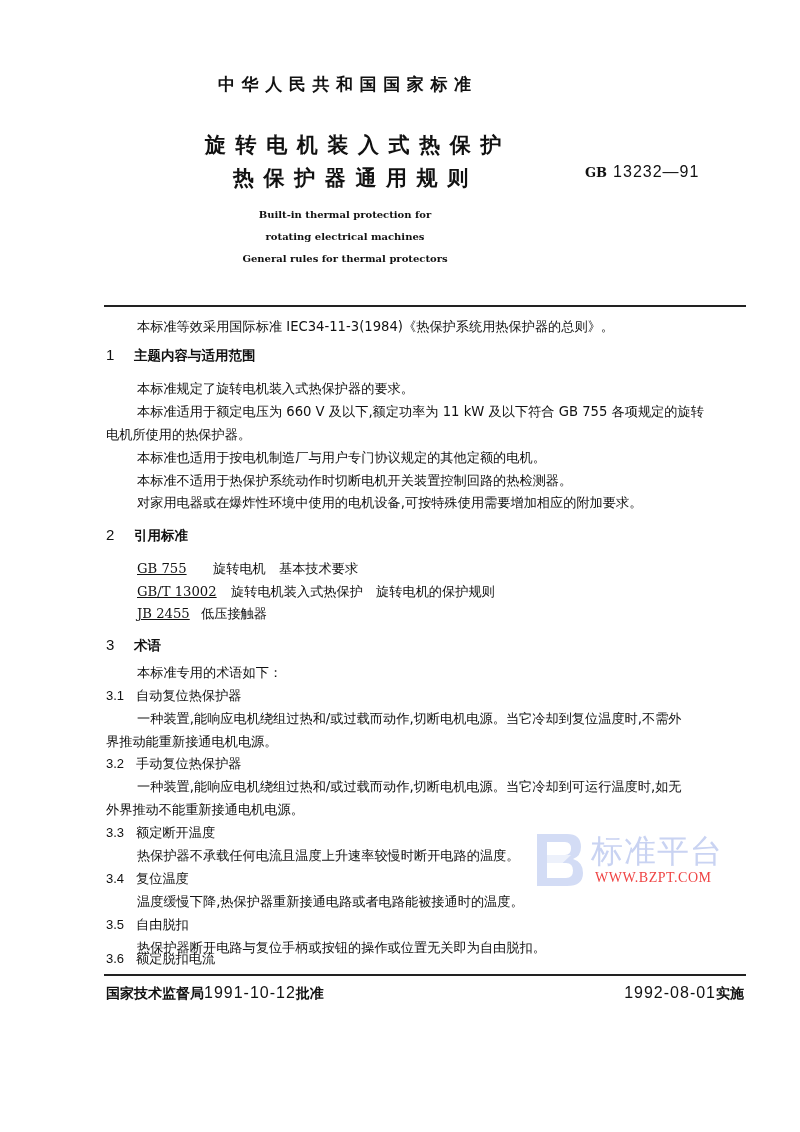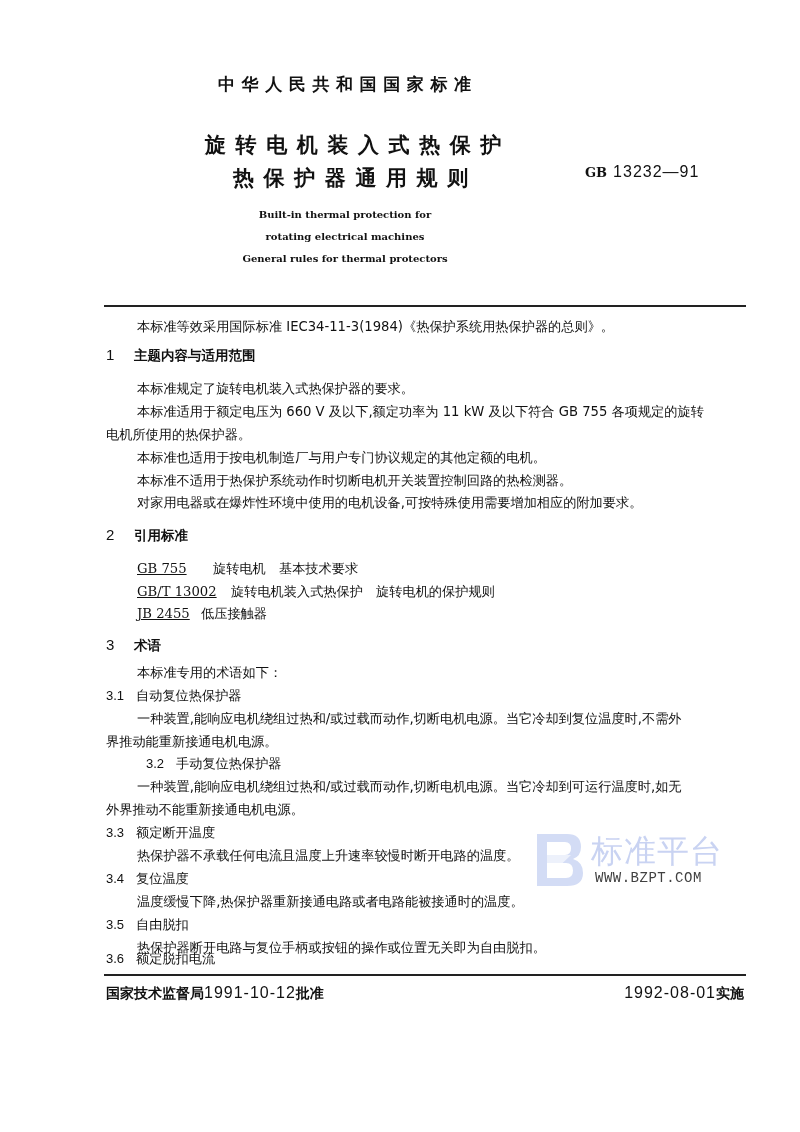--- a/index.html
+++ b/index.html
@@ -28,21 +28,21 @@
   .subhead .num { font-family: "Liberation Sans", sans-serif; font-size: 13px; display: inline-block; width: 30px; }
   .ref .code { font-family: "DejaVu Serif", serif; display: inline-block; text-decoration: underline; }
   .footer { font-family: "DejaVu Sans", sans-serif; font-weight: bold; font-size: 14px; top: 984px; }
   .footer .date { font-family: "Liberation Sans", sans-serif; font-weight: normal; font-size: 16px; letter-spacing: 1px; }
   .footer-left { left: 106px; }
   .footer-right { right: 56px; }
   
   .wm { position: absolute; left: 533px; top: 830px; width: 200px; height: 64px; }
   .wm-logo { position: absolute; left: 0; top: 0; width: 52px; height: 60px; }
   .wm-cn { position: absolute; left: 58px; top: 0px; font-family: "DejaVu Serif", serif; font-size: 32px; color: #c9d3f2; letter-spacing: 1px; }
-  .wm-url { position: absolute; left: 62px; top: 40px; font-family: Liberation Mono, monospace; font-size: 14px; color: #404040; letter-spacing: 0.5px; }
+  .wm-url { position: absolute; left: 62px; top: 40px; font-family: Liberation Serif, serif; font-size: 14px; color: #ef4444; letter-spacing: 0.5px; }
 </style>
 </head>
 <body>
 
 <div class="abs national">中华人民共和国国家标准</div>
 <div class="abs title title1">旋转电机装入式热保护</div>
 <div class="abs title title2">热保护器通用规则</div>
 <div class="abs stdno">
   <span class="gb">GB</span><span class="num">13232—91</span>
 </div>
@@ -81,21 +81,21 @@
   <span class="num">3</span><span>术语</span>
 </div>
 <div class="abs body" style="left:137px; top:664px;">本标准专用的术语如下：</div>
 
 <div class="abs subhead" style="left:106px; top:687px;">
   <span class="num">3.1</span><span>自动复位热保护器</span>
 </div>
 <div class="abs body" style="left:137px; top:710px;">一种装置,能响应电机绕组过热和/或过载而动作,切断电机电源。当它冷却到复位温度时,不需外</div>
 <div class="abs body" style="left:106px; top:733px;">界推动能重新接通电机电源。</div>
 
-<div class="abs subhead" style="left:106px; top:755px;margin-left:40px;">
+<div class="abs subhead" style="left:106px; top:755px;">
   <span class="num">3.2</span><span>手动复位热保护器</span>
 </div>
 <div class="abs body" style="left:137px; top:778px;">一种装置,能响应电机绕组过热和/或过载而动作,切断电机电源。当它冷却到可运行温度时,如无</div>
 <div class="abs body" style="left:106px; top:801px;">外界推动不能重新接通电机电源。</div>
 
 <div class="abs subhead" style="left:106px; top:824px;">
   <span class="num">3.3</span><span>额定断开温度</span>
 </div>
 <div class="abs body" style="left:137px; top:847px;">热保护器不承载任何电流且温度上升速率较慢时断开电路的温度。</div>
 

